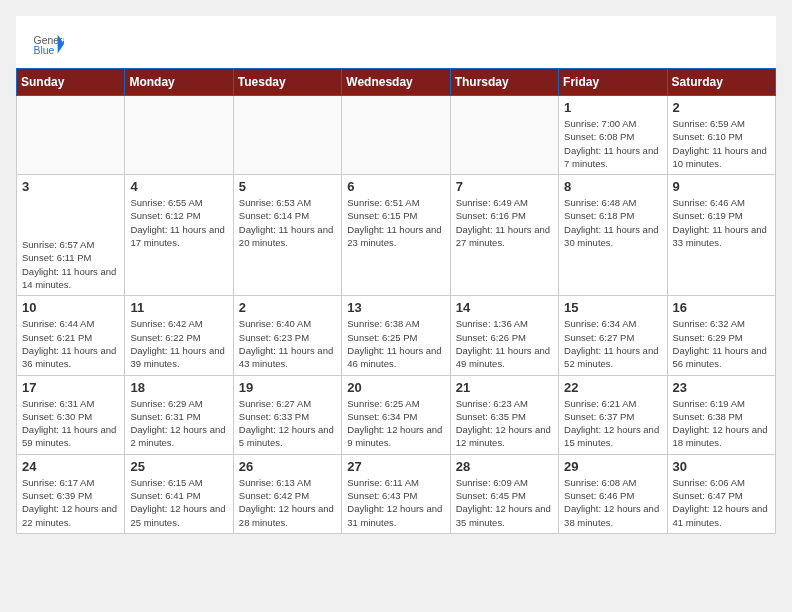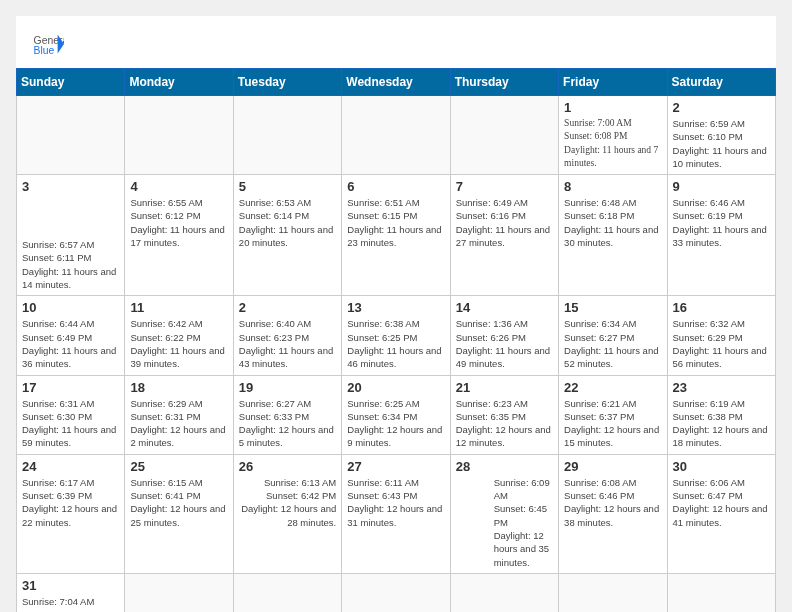--- a/index.html
+++ b/index.html
@@ -41,21 +41,21 @@
     .location {
       font-size: 14px;
       color: #555;
     }
     .calendar {
       width: 100%;
       border-collapse: collapse;
       border: 1px solid #ccc;
     }
     .calendar th {
-      background: #0369a1;
+      background: #7f1d1d;
       color: #fff;
       font-size: 12px;
       font-weight: 600;
       padding: 6px 4px;
       text-align: left;
       border: 1px solid #1565c0;
     }
     .calendar td {
       border: 1px solid #ccc;
       vertical-align: top;
@@ -116,21 +116,21 @@
     </thead>
     <tbody id="calendar-body">
     <tr>
           <td class="empty"></td>
           <td class="empty"></td>
           <td class="empty"></td>
           <td class="empty"></td>
           <td class="empty"></td>
           <td>
             <div class="day-num">1</div>
-            <div class="day-info" style="white-space: pre-line; font-family: Liberation Serif, serif;">Sunrise: 7:00 AM
+            <div class="day-info" style="white-space: pre-line;">Sunrise: 7:00 AM
 Sunset: 6:08 PM
 Daylight: 11 hours and 7 minutes.</div>
           </td>
           <td>
             <div class="day-num">2</div>
             <div class="day-info" style="white-space: pre-line;">Sunrise: 6:59 AM
 Sunset: 6:10 PM
 Daylight: 11 hours and 10 minutes.</div>
           </td>
         </tr>
@@ -175,21 +175,21 @@
             <div class="day-num">9</div>
             <div class="day-info" style="white-space: pre-line;">Sunrise: 6:46 AM
 Sunset: 6:19 PM
 Daylight: 11 hours and 33 minutes.</div>
           </td>
         </tr>
         <tr>
           <td>
             <div class="day-num">10</div>
             <div class="day-info" style="white-space: pre-line;">Sunrise: 6:44 AM
-Sunset: 6:49 PM
+Sunset: 6:21 PM
 Daylight: 11 hours and 36 minutes.</div>
           </td>
           <td>
             <div class="day-num">11</div>
             <div class="day-info" style="white-space: pre-line;">Sunrise: 6:42 AM
 Sunset: 6:22 PM
 Daylight: 11 hours and 39 minutes.</div>
           </td>
           <td>
             <div class="day-num">2</div>
@@ -274,58 +274,44 @@
 Daylight: 12 hours and 22 minutes.</div>
           </td>
           <td>
             <div class="day-num">25</div>
             <div class="day-info" style="white-space: pre-line;">Sunrise: 6:15 AM
 Sunset: 6:41 PM
 Daylight: 12 hours and 25 minutes.</div>
           </td>
           <td>
             <div class="day-num">26</div>
-            <div class="day-info" style="white-space: pre-line; text-align: right;">Sunrise: 6:13 AM
+            <div class="day-info" style="white-space: pre-line;">Sunrise: 6:13 AM
 Sunset: 6:42 PM
 Daylight: 12 hours and 28 minutes.</div>
           </td>
           <td>
             <div class="day-num">27</div>
             <div class="day-info" style="white-space: pre-line;">Sunrise: 6:11 AM
 Sunset: 6:43 PM
 Daylight: 12 hours and 31 minutes.</div>
           </td>
           <td>
             <div class="day-num">28</div>
-            <div class="day-info" style="white-space: pre-line; margin-left: 38px;">Sunrise: 6:09 AM
+            <div class="day-info" style="white-space: pre-line;">Sunrise: 6:09 AM
 Sunset: 6:45 PM
 Daylight: 12 hours and 35 minutes.</div>
           </td>
           <td>
             <div class="day-num">29</div>
             <div class="day-info" style="white-space: pre-line;">Sunrise: 6:08 AM
 Sunset: 6:46 PM
 Daylight: 12 hours and 38 minutes.</div>
           </td>
           <td>
             <div class="day-num">30</div>
             <div class="day-info" style="white-space: pre-line;">Sunrise: 6:06 AM
 Sunset: 6:47 PM
 Daylight: 12 hours and 41 minutes.</div>
           </td>
-        </tr>
-        <tr class="last-row">
-          <td>
-            <div class="day-num">31</div>
-            <div class="day-info" style="white-space: pre-line;">Sunrise: 7:04 AM
-Sunset: 7:48 PM
-Daylight: 12 hours and 44 minutes.</div>
-          </td>
-          <td class="empty"></td>
-          <td class="empty"></td>
-          <td class="empty"></td>
-          <td class="empty"></td>
-          <td class="empty"></td>
-          <td class="empty"></td>
         </tr>
       </tbody>
   </table>
 </div>
 
 </body></html>

